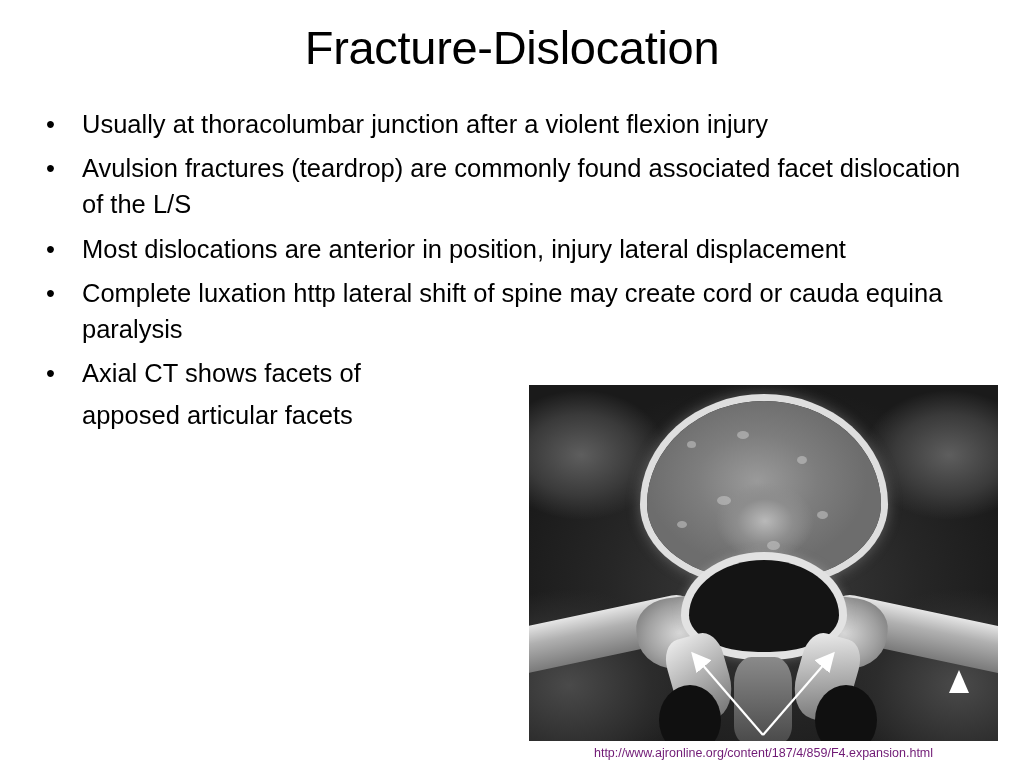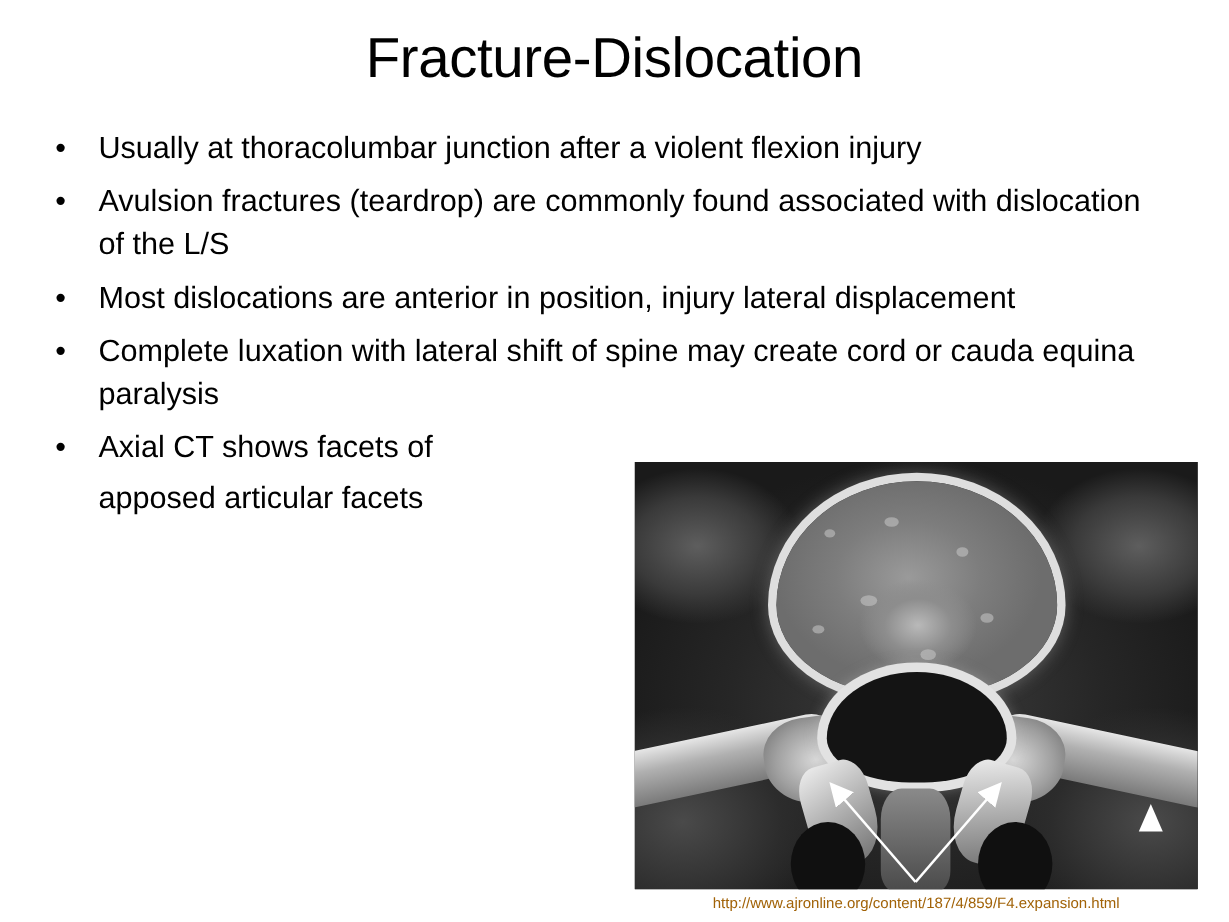--- a/index.html
+++ b/index.html
@@ -177,51 +177,51 @@
     width: 469px;
     height: 356px;
   }
   .ct-caption {
     position: absolute;
     left: 0;
     top: 361px;
     width: 469px;
     text-align: center;
     font-size: 12.5px;
-    color: #a16207;
+    color: #701a75;
     font-family: "Liberation Sans", sans-serif;
   }
 </style>
 </head>
 <body>
 
 <div class="slide">
 
   <div class="slide-title">Fracture-Dislocation</div>
 
   <div class="bullet-list">
 
     <div class="bullet">
       <span class="dot">•</span>
       <span class="txt">Usually at thoracolumbar junction after a violent flexion injury</span>
     </div>
 
     <div class="bullet">
       <span class="dot">•</span>
-      <span class="txt">Avulsion fractures (teardrop) are commonly found associated with dislocation of the L/S</span>
+      <span class="txt">Avulsion fractures (teardrop) are commonly found associated facet dislocation of the L/S</span>
     </div>
 
     <div class="bullet">
       <span class="dot">•</span>
       <span class="txt">Most dislocations are anterior in position, injury lateral displacement</span>
     </div>
 
     <div class="bullet">
       <span class="dot">•</span>
-      <span class="txt">Complete luxation with lateral shift of spine may create cord or cauda equina paralysis</span>
+      <span class="txt">Complete luxation http lateral shift of spine may create cord or cauda equina paralysis</span>
     </div>
 
     <div class="bullet tight">
       <span class="dot">•</span>
       <span class="txt">Axial CT shows facets of</span>
     </div>
 
     <div class="bullet nodot tight">
       <span class="dot"></span>
       <span class="txt">apposed articular facets</span>

